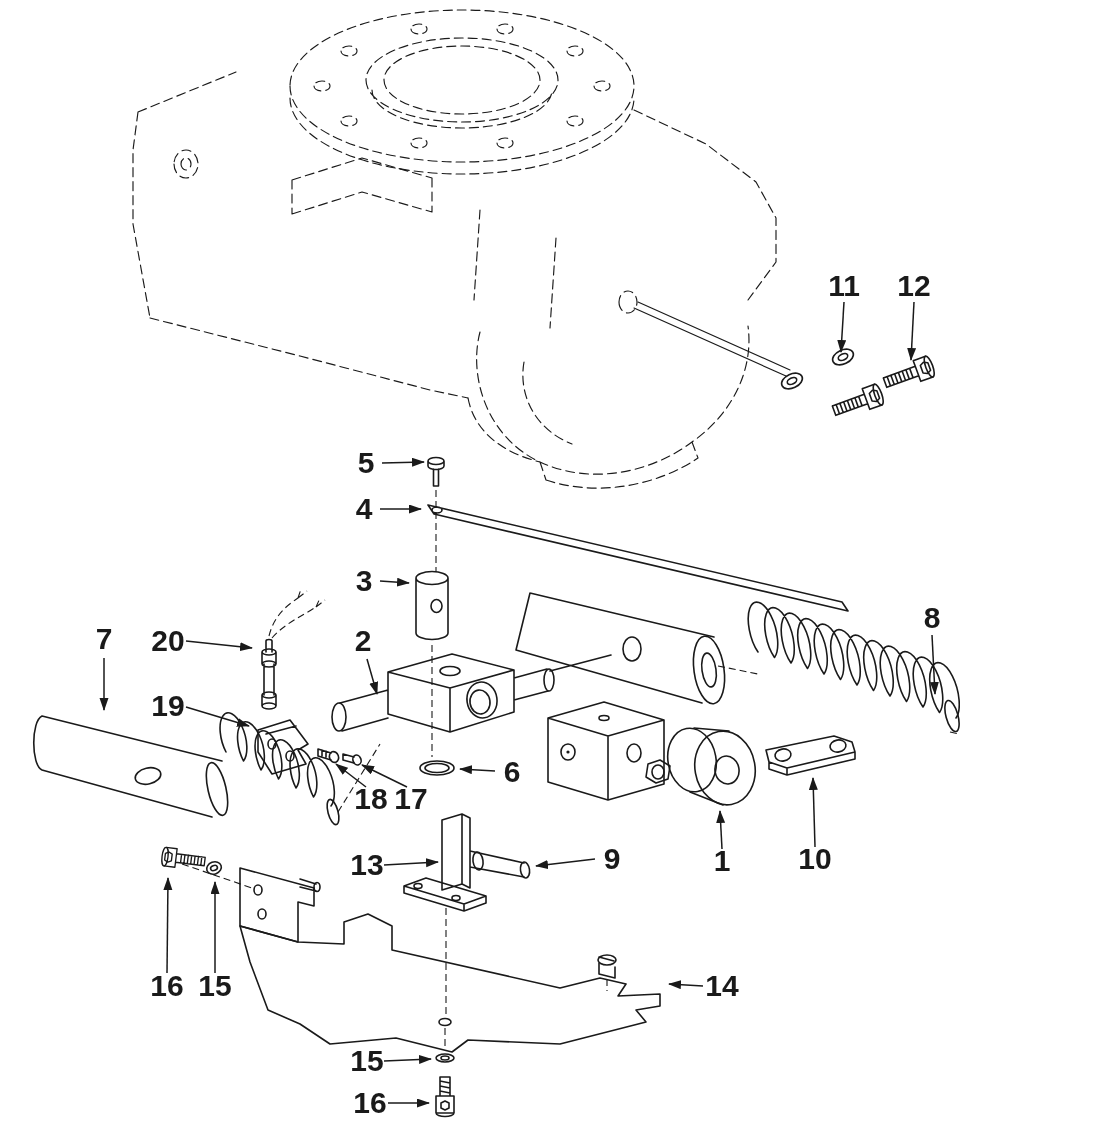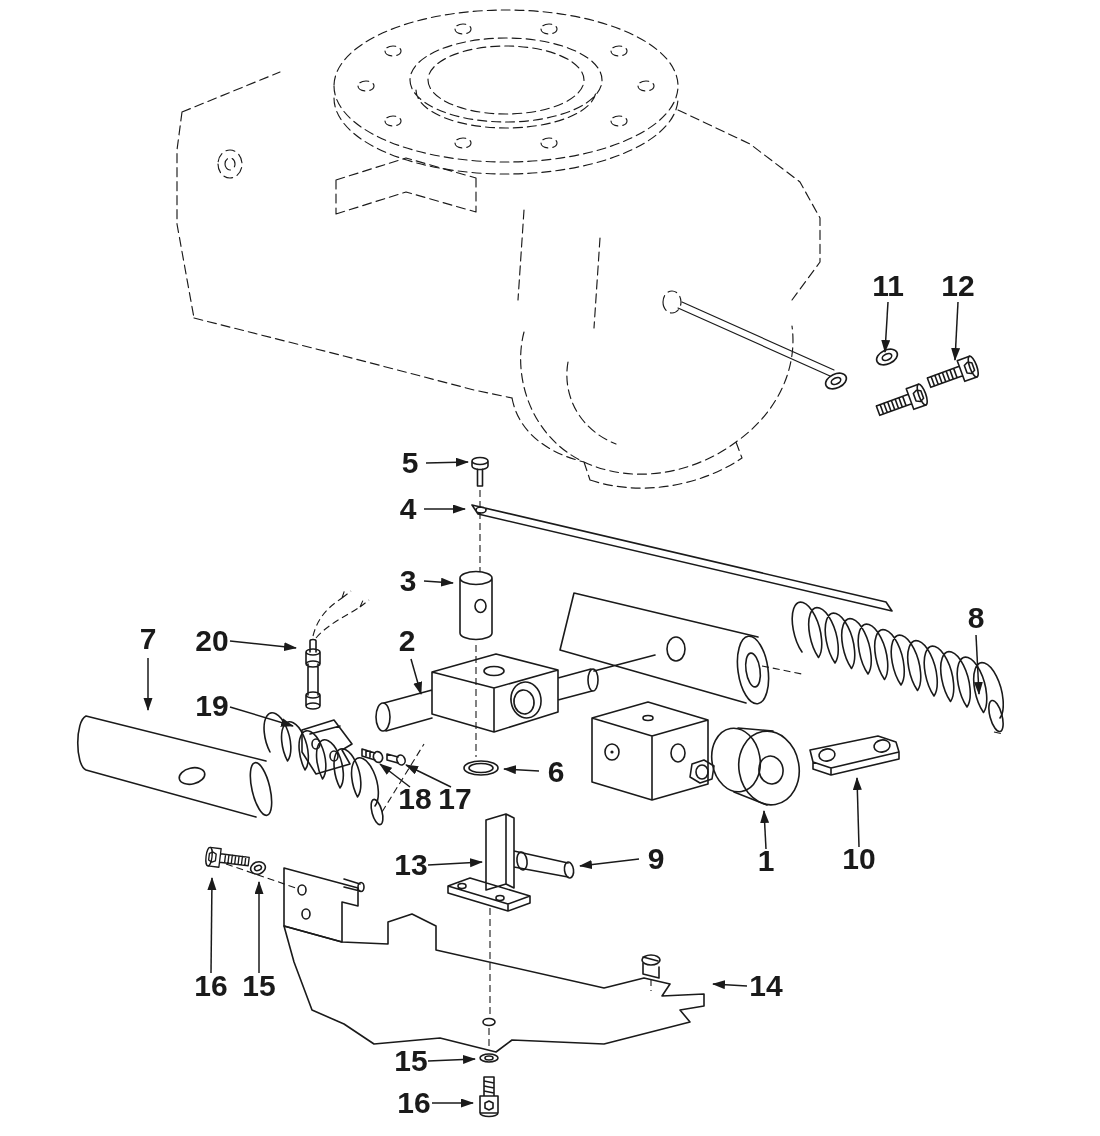--- a/index.html
+++ b/index.html
@@ -1,17 +1,17 @@
 <!DOCTYPE html>
 <html style="--line: #1a1a1a; --bg: #ffffff;"><head>
 <meta charset="utf-8">
 <style>
   :root { --line:#1a1a1a; --bg:#ffffff; }
   html,body { margin:0; padding:0; background:var(--bg); }
-  .stage { position:relative; width:960px; height:1136px; background:var(--bg); overflow:hidden;padding-left:44px; }
+  .stage { position:relative; width:960px; height:1136px; background:var(--bg); overflow:hidden; }
   svg { display:block; }
   .ln   { fill:none; stroke:var(--line); stroke-width:1.6; stroke-linecap:round; stroke-linejoin:round; }
   .thin { stroke-width:1.15; }
   .dsh  { stroke-dasharray:9 5; }
   .cl   { fill:none; stroke:var(--line); stroke-width:1.1; stroke-dasharray:7 4; }
   .lead { fill:none; stroke:var(--line); stroke-width:1.5; }
   .num  { font:bold 30px "Liberation Sans", sans-serif; fill:var(--line); }
   .dot  { fill:var(--line); stroke:none; }
 </style>
 </head>

